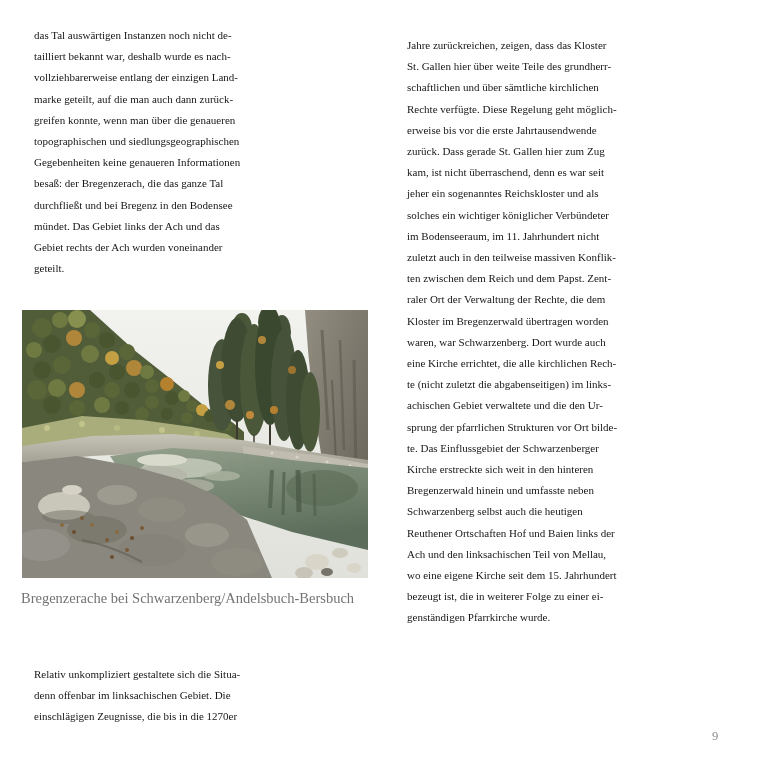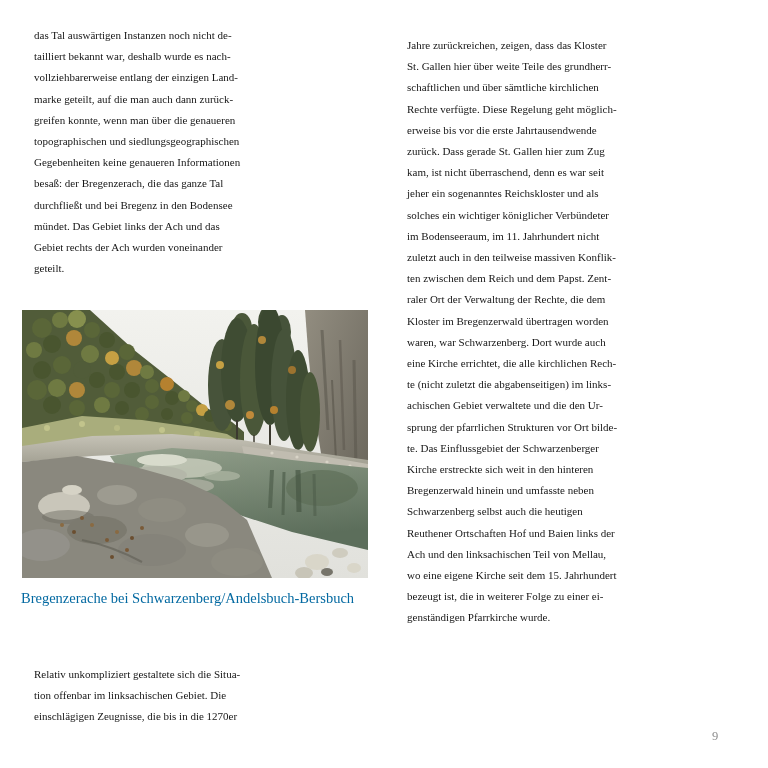--- a/index.html
+++ b/index.html
@@ -18,21 +18,21 @@
     line-height: 21.2px;
     white-space: pre;
     margin: 12px;
   }
   .caption {
     position: absolute;
     font-size: 14.5px;
     line-height: 18px;
     white-space: pre;
     margin: 0;
-    color: #0369a1;
+    color: #737373;
   }
   .figure {
     position: absolute;
     left: 22px;
     top: 310px;
     width: 346px;
     height: 268px;
   }
   .figure svg { display: block; filter: blur(0.3px); }
   .page-number {
@@ -230,21 +230,21 @@
         <ellipse cx="282" cy="263" rx="9" ry="6" fill="#c8c5b8"></ellipse>
         <ellipse cx="332" cy="258" rx="7" ry="5" fill="#d9d6c9"></ellipse>
         <ellipse cx="305" cy="262" rx="6" ry="4" fill="#76746a"></ellipse>
       </g>
     </svg>
   </div>
 
   <p id="cap" class="caption">Bregenzerache bei Schwarzenberg/Andelsbuch-Bersbuch</p>
 
   <p id="lp2" class="body-text">Relativ unkompliziert gestaltete sich die Situa-
-tion offenbar im linksachischen Gebiet. Die
+denn offenbar im linksachischen Gebiet. Die
 einschlägigen Zeugnisse, die bis in die 1270er</p>
 
   <p id="rp1" class="body-text">Jahre zurückreichen, zeigen, dass das Kloster
 St. Gallen hier über weite Teile des grundherr-
 schaftlichen und über sämtliche kirchlichen
 Rechte verfügte. Diese Regelung geht möglich-
 erweise bis vor die erste Jahrtausendwende
 zurück. Dass gerade St. Gallen hier zum Zug
 kam, ist nicht überraschend, denn es war seit
 jeher ein sogenanntes Reichskloster und als

